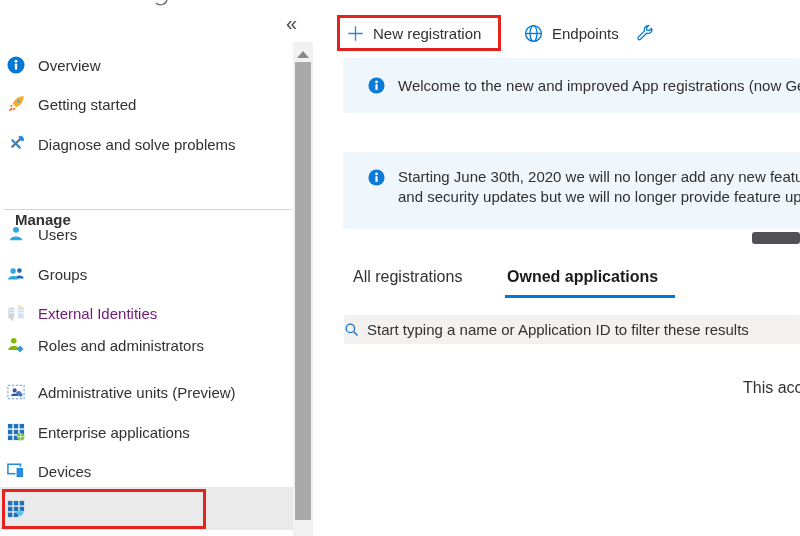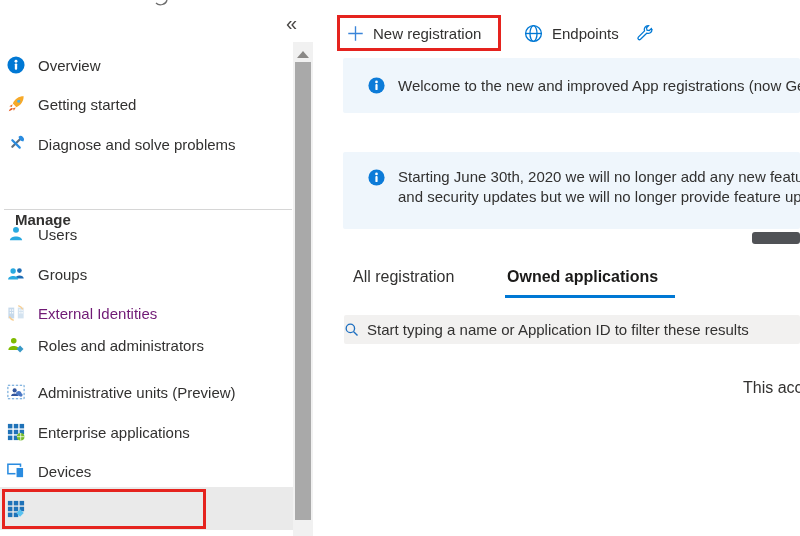--- a/index.html
+++ b/index.html
@@ -274,21 +274,21 @@
           <circle cx="10" cy="5.8" r="1.6" fill="#fff"></circle>
           <rect x="8.7" y="8.3" width="2.6" height="7" rx="1" fill="#fff"></rect>
         </svg>
     </span>
     <span>
       <div class="banner-text">Starting June 30th, 2020 we will no longer add any new featur</div>
       <div class="banner-text">and security updates but we will no longer provide feature up</div>
     </span>
   </div>
 
-  <div class="tab" id="tab-all">All registration</div>
+  <div class="tab" id="tab-all">All registrations</div>
   <div class="tab" id="tab-owned">Owned applications</div>
   <div class="tab-underline"></div>
 
   <div class="searchbox">
     <span class="icn">
       <svg width="15" height="15" viewBox="0 0 20 20" fill="none" stroke="#1d6fc0" stroke-width="1.8">
           <circle cx="8.5" cy="8.5" r="5.6"></circle>
           <path d="M12.9 12.9 L18 18"></path>
         </svg>
     </span>

